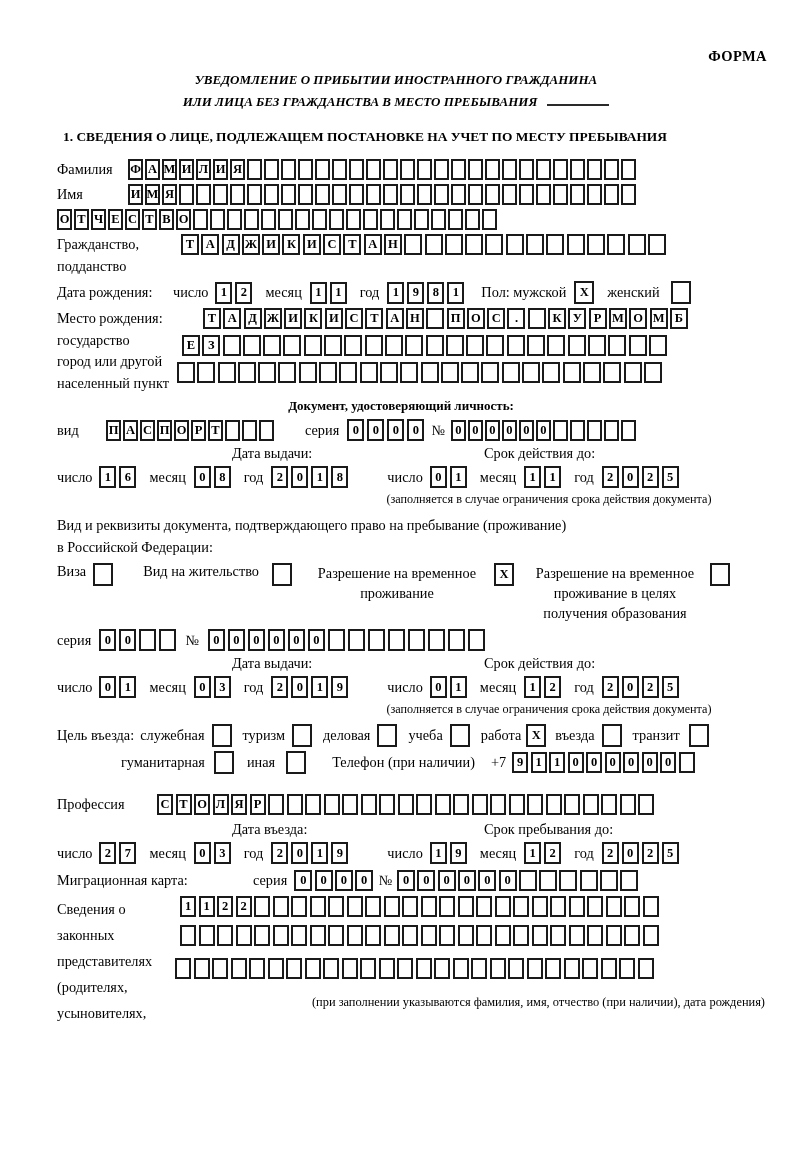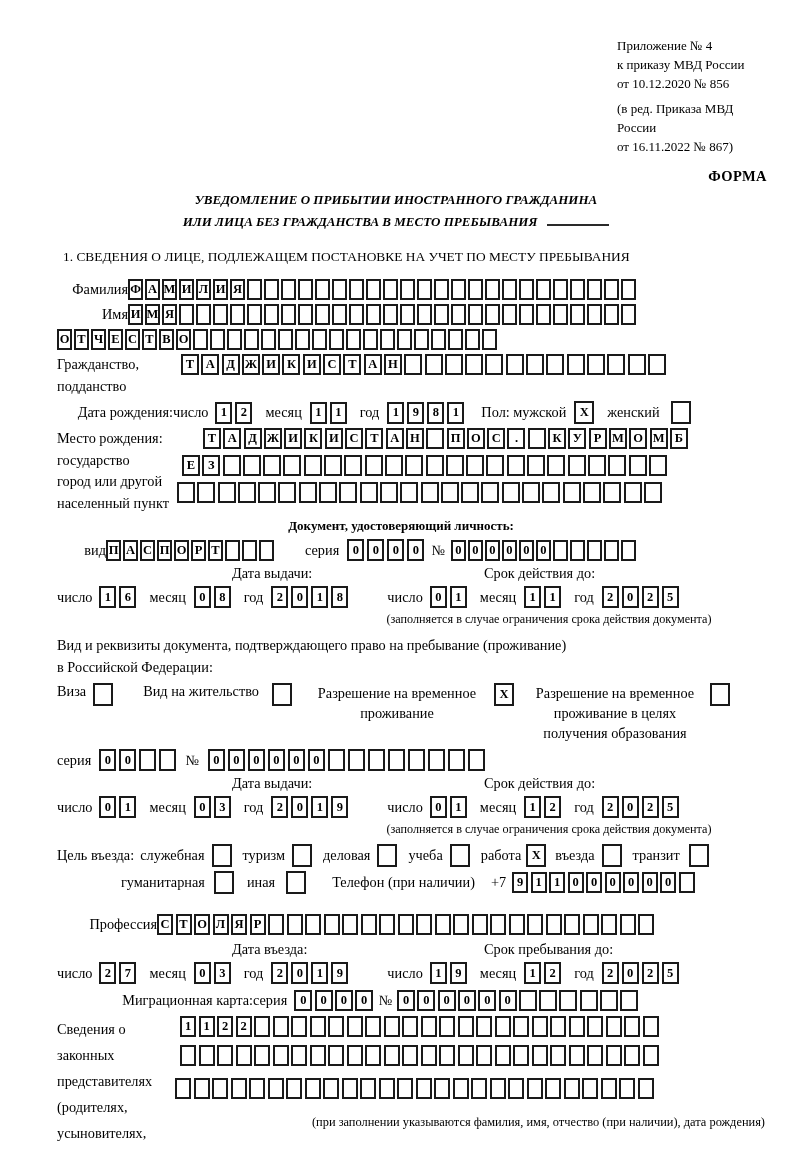--- a/index.html
+++ b/index.html
@@ -8,25 +8,25 @@
     width:800px; height:1163px; margin:0 auto; background:#ffffff; color:#000;
     font-family:"Liberation Serif","DejaVu Serif",serif;
     padding:36px 25px 10px 57px; position:relative; overflow:hidden;
   }
   
   .hdr { margin-left:560px; font-size:13px; line-height:19px; }
   .hdr .rev { margin-top:6px; }
   .forma { font-weight:bold; text-align:right; font-size:14.5px; margin:12px 8px 0 0; letter-spacing:.4px; }
   .title { font-weight:bold; text-align:center; font-size:13px; line-height:22px; margin:4px 40px 0 0;font-style:italic; }
   .tline { display:inline-block; width:62px; height:14px; border-bottom:2px solid #2a2a2a; margin-left:10px; }
-  .sec { font-weight:normal; font-size:13.4px; margin:16px 0 14px 6px; }
+  .sec { font-weight:bold; font-size:13.4px; margin:16px 0 14px 6px; }
   
   .frow { display:flex; align-items:center; font-size:14.3px; margin-bottom:4px; }
   .top  { align-items:flex-start; }
-  .lbl { flex:none;text-align:right; }
+  .lbl { flex:none; }
   .lblcol { flex:none; line-height:21.5px; }
   .boxrow { display:inline-flex; flex:none; }
   .box {
     flex:none; display:inline-flex; align-items:center; justify-content:center;
     width:15px; height:21px; border:2px solid #1a1a1a; margin-right:2px;
     font-size:12.5px; font-weight:600; background:#fff;
   }
   .box.w { width:18px; margin-right:2.3px; }
   .box.d { width:17px; height:22px; margin-right:3px; }
   .box.p { width:16px; height:21px; margin-right:2.5px; }
@@ -41,27 +41,20 @@
   .pc { flex:none; text-align:center; line-height:20px; }
   .rnote { font-size:12.4px; text-align:right; margin-top:12px; width:585px; }
   .mrrows .boxrow { margin-bottom:6px; }
   .mrrows .boxrow:last-child { margin-bottom:0; }
 </style>
 </head>
 <body>
 
 <div class="page">
 
-  <div class="hdr">
-    <div>Приложение № 4</div>
-    <div>к приказу МВД России</div>
-    <div>от 10.12.2020 № 856</div>
-    <div class="rev">(в ред. Приказа МВД России</div>
-    <div>от 16.11.2022 № 867)</div>
-  </div>
 
   <div class="forma">ФОРМА</div>
 
   <div class="title">
     <div>УВЕДОМЛЕНИЕ О ПРИБЫТИИ ИНОСТРАННОГО ГРАЖДАНИНА</div>
     <div>
       <span>ИЛИ ЛИЦА БЕЗ ГРАЖДАНСТВА В МЕСТО ПРЕБЫВАНИЯ</span><span class="tline"></span>
     </div>
   </div>
 

